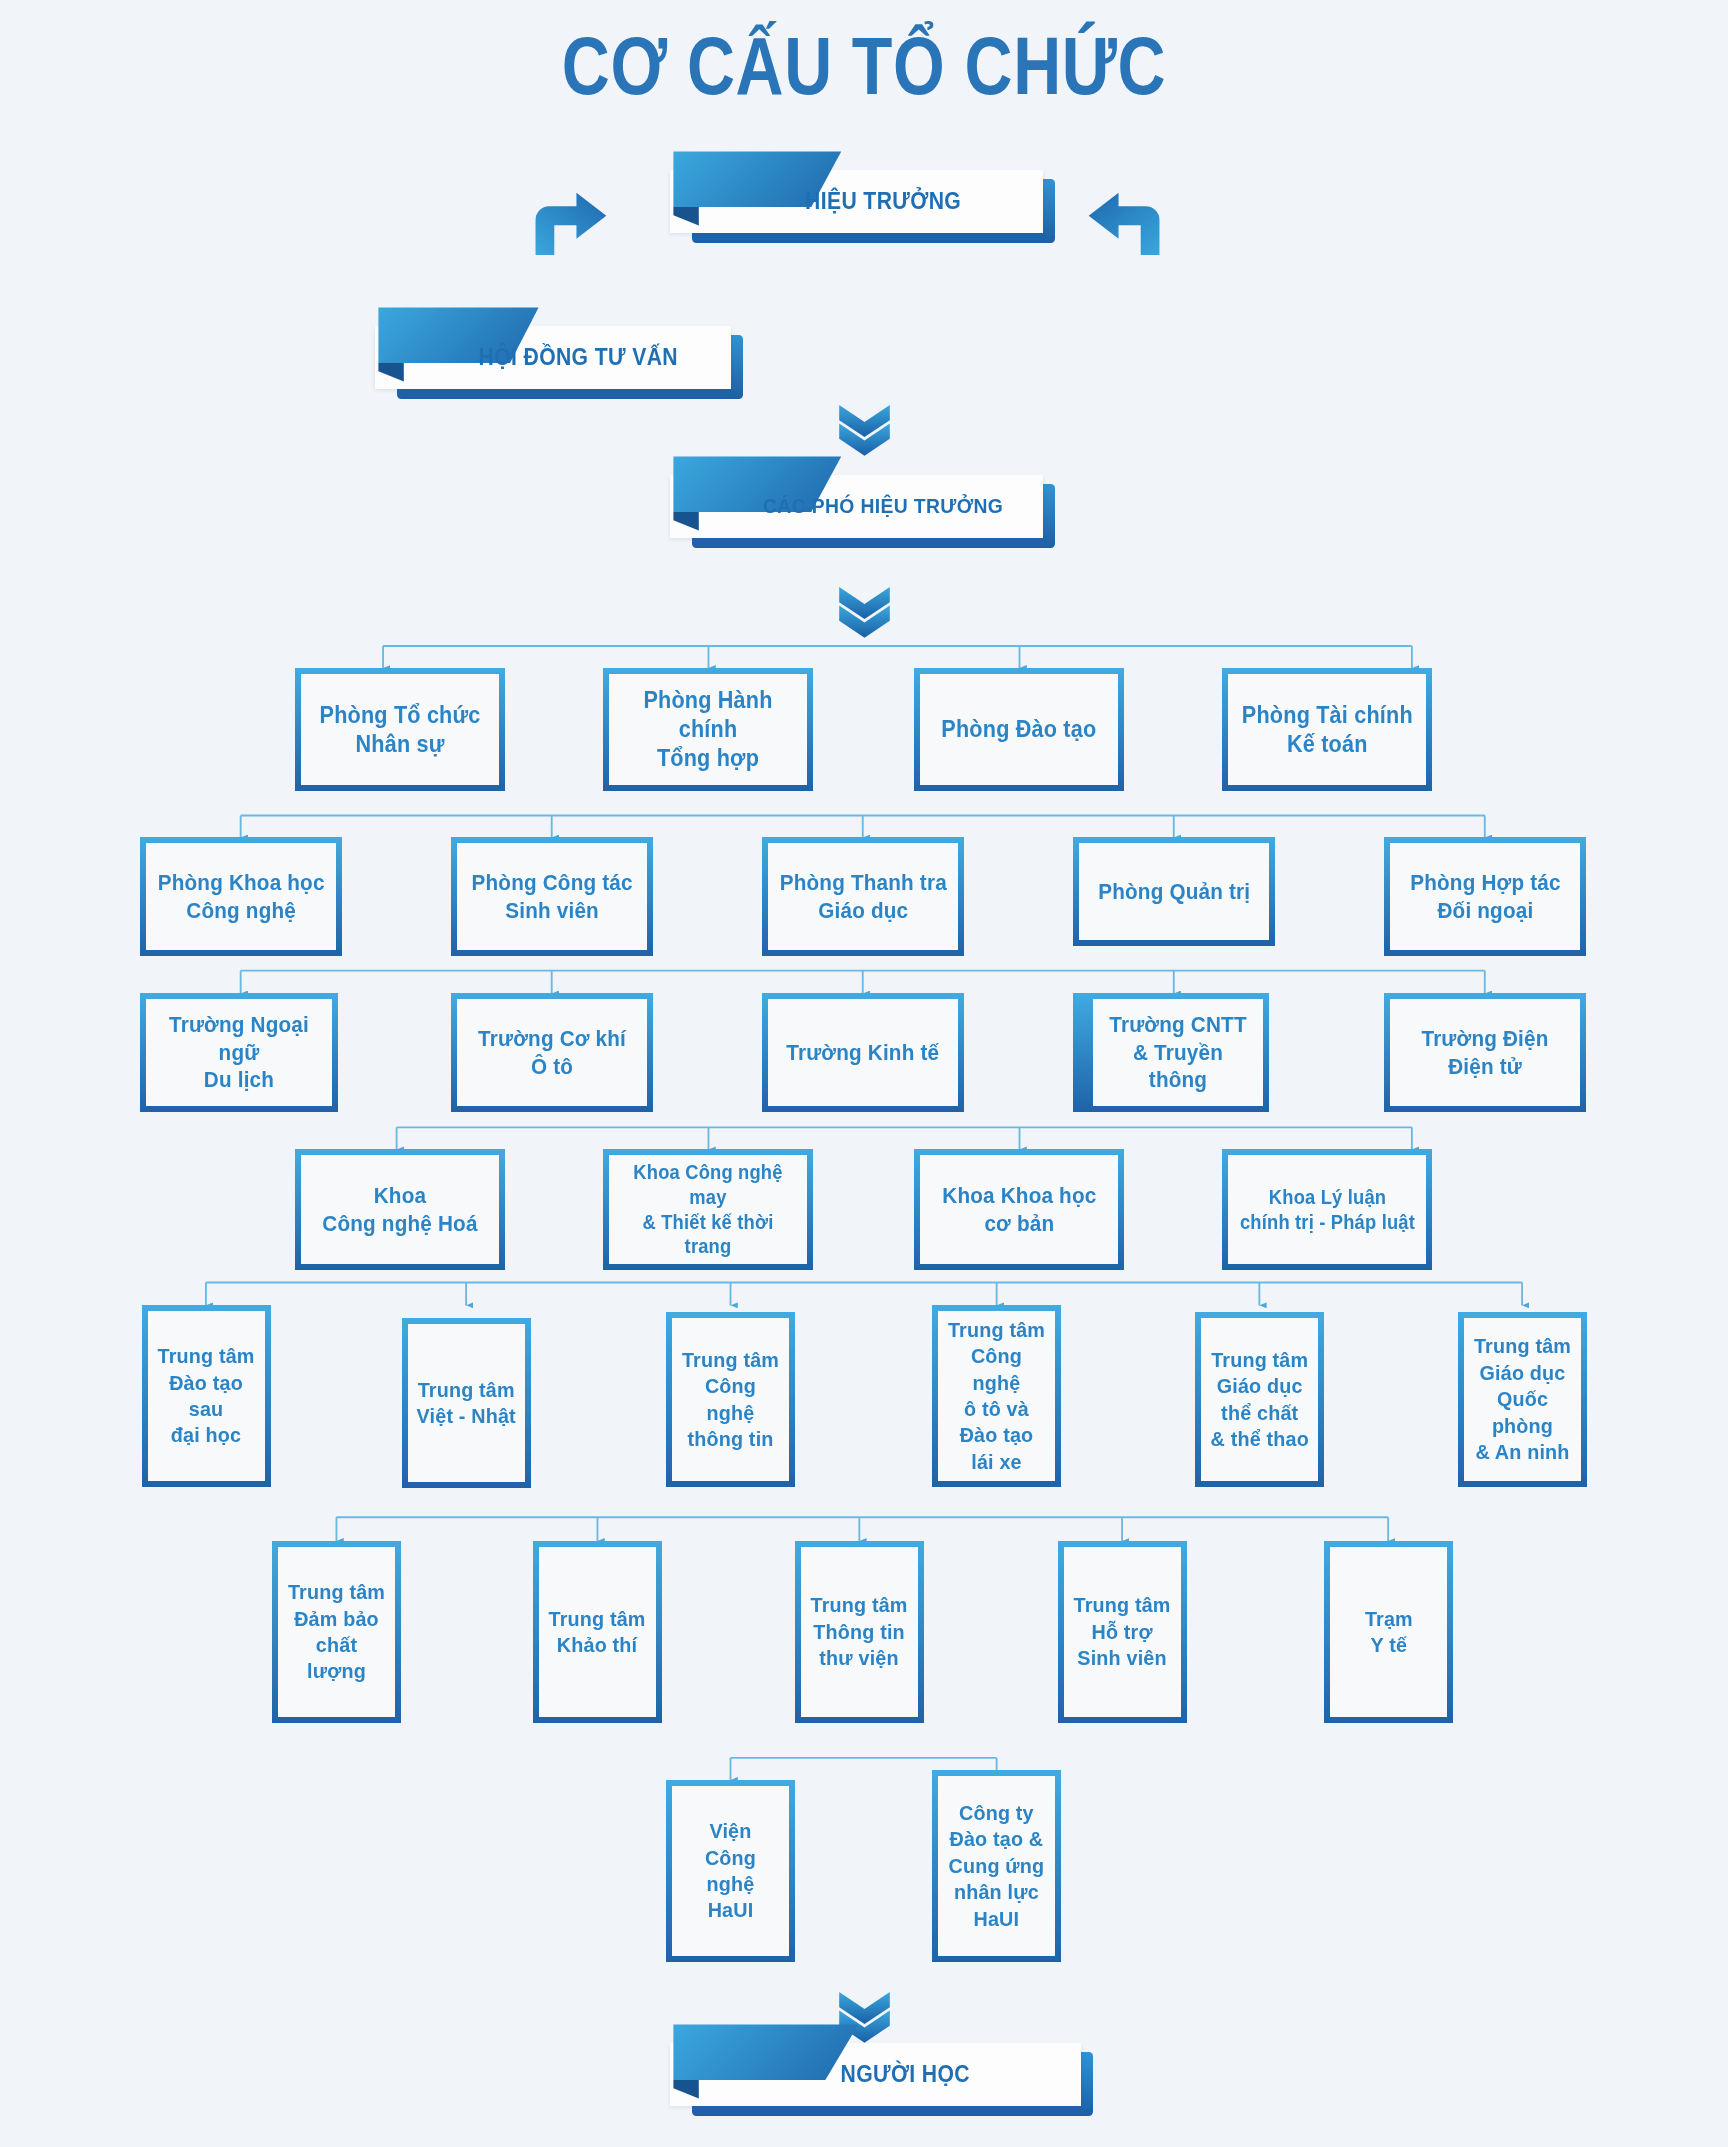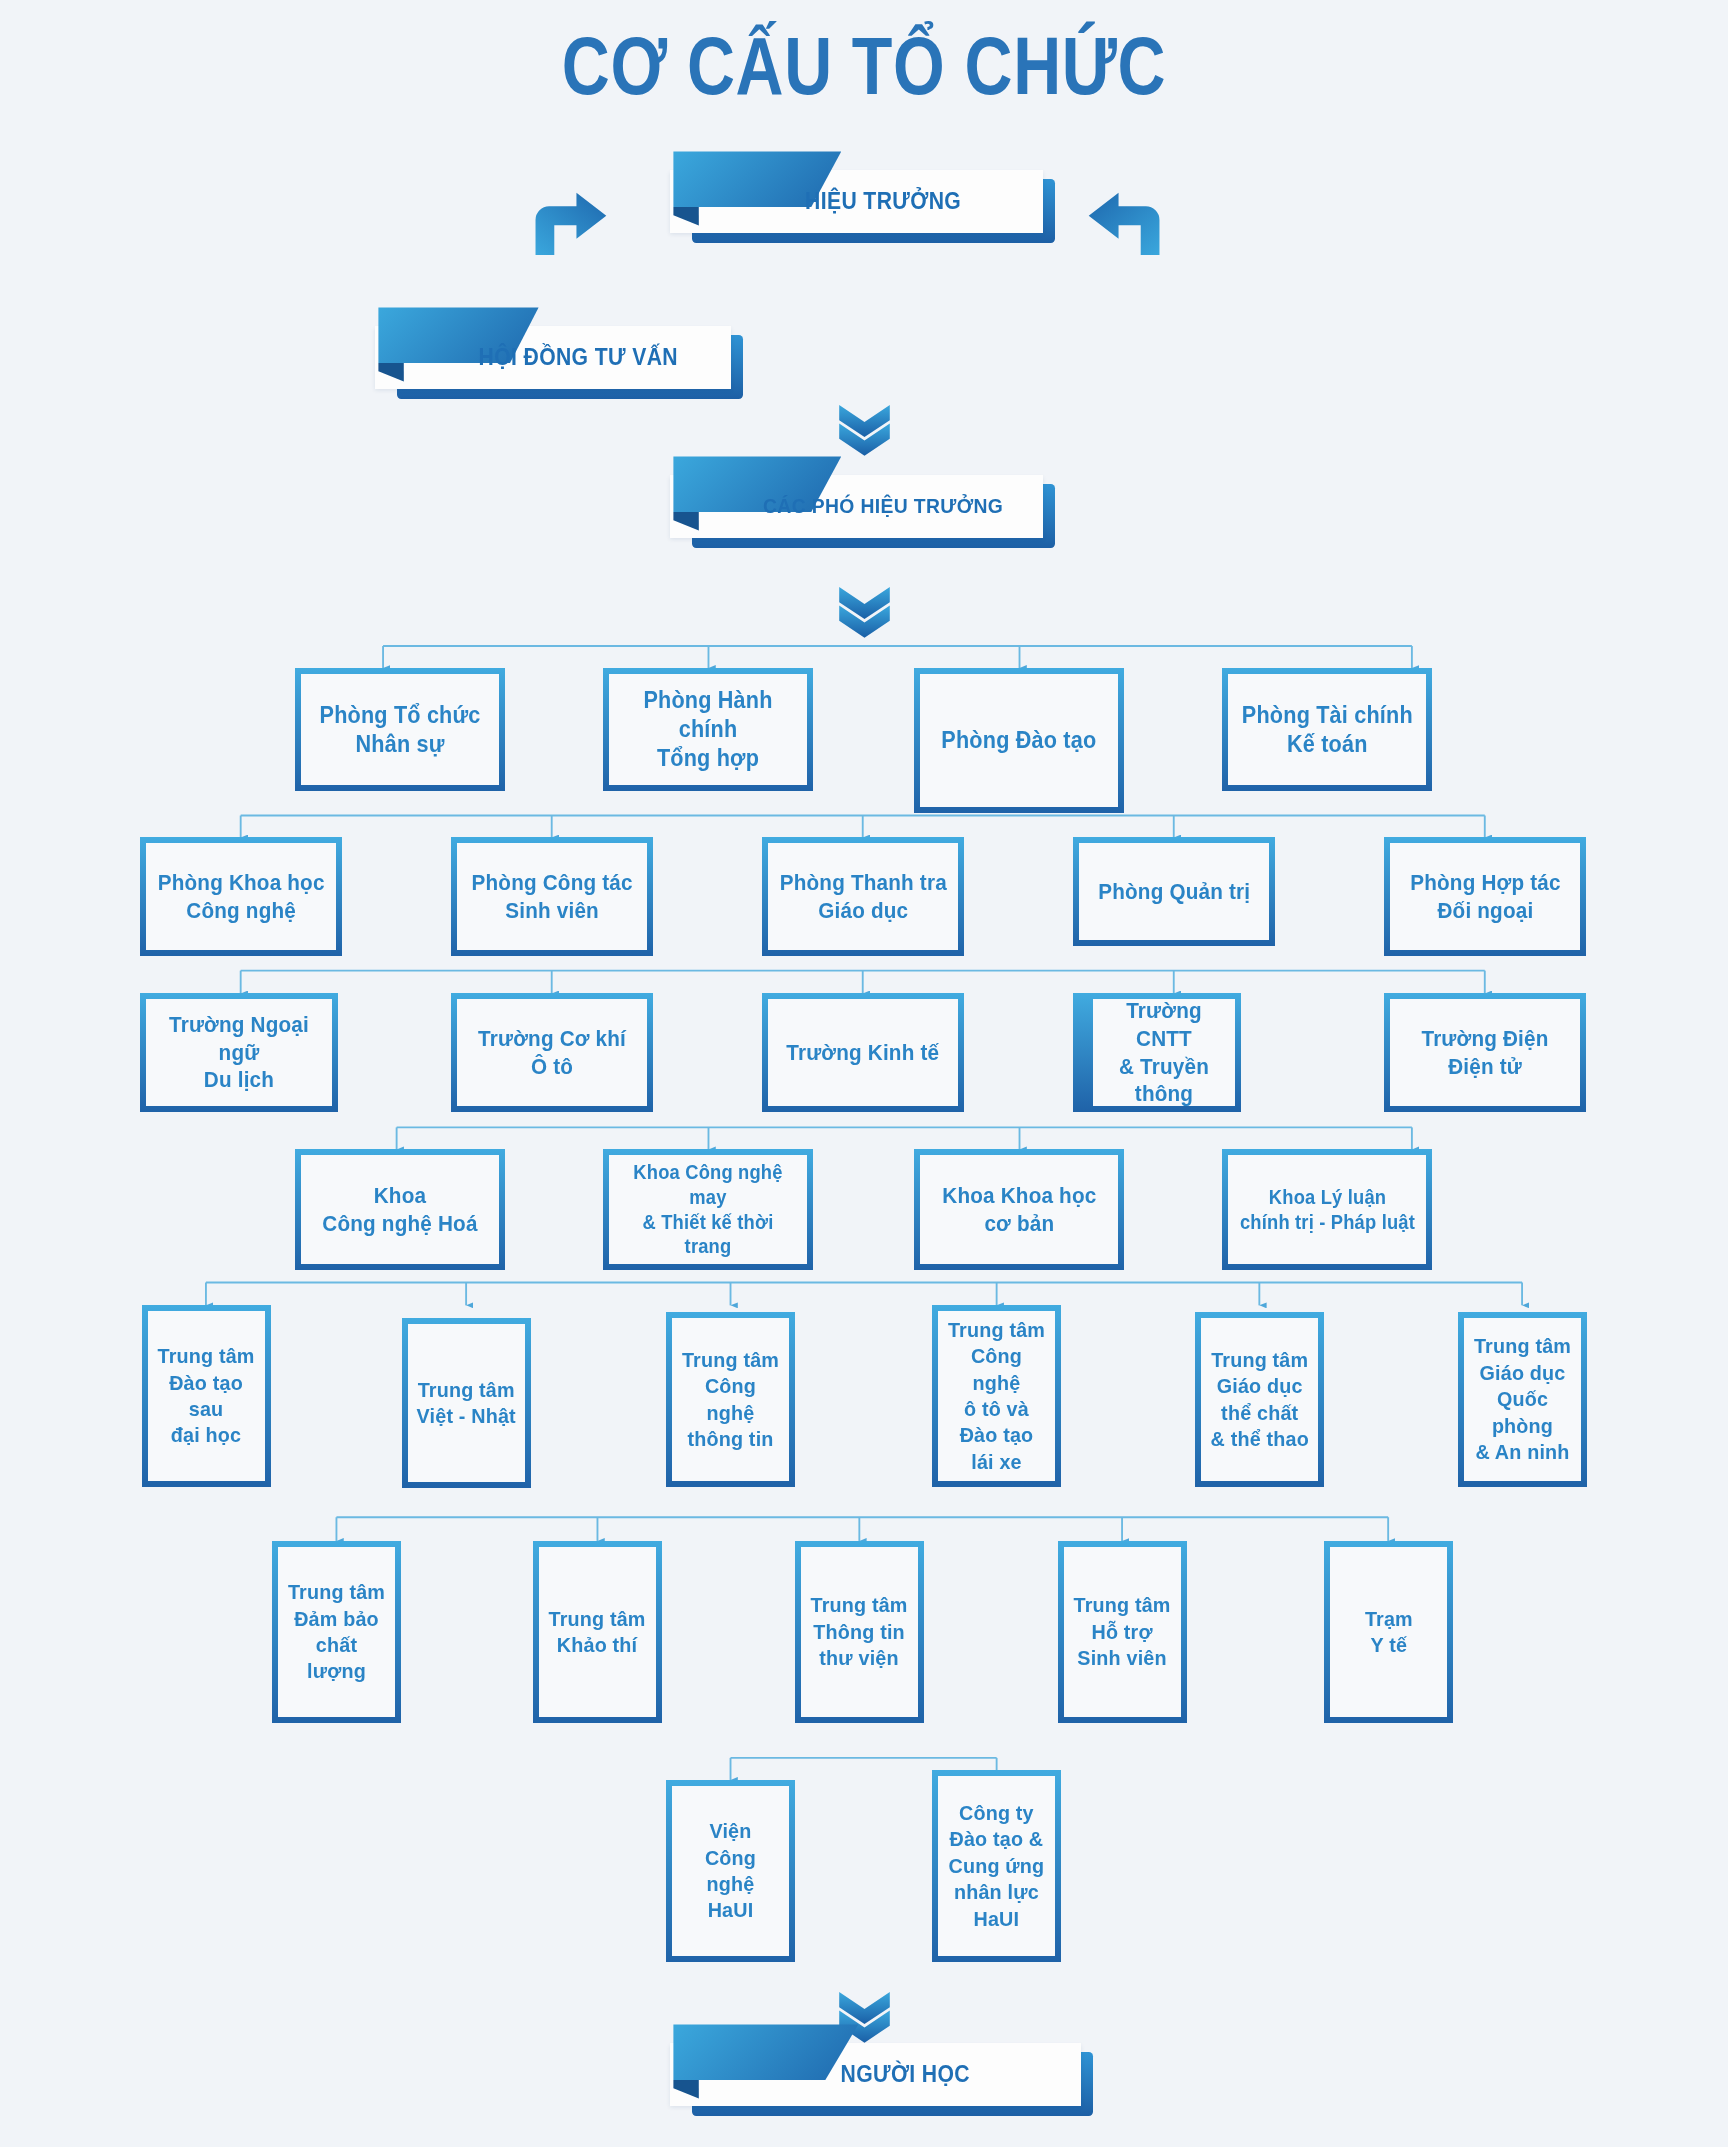--- a/index.html
+++ b/index.html
@@ -228,21 +228,21 @@
       <div class="ntext" style="font-size:23px;">Phòng Tổ chức
 Nhân sự</div>
     </div>
   </div>
   <div class="node" style="left:603px;top:668px;width:210px;height:123px;">
     <div class="inner">
       <div class="ntext" style="font-size:23px;">Phòng Hành chính
 Tổng hợp</div>
     </div>
   </div>
-  <div class="node" style="left:914px;top:668px;width:210px;height:145px;">
+  <div class="node" style="left:914px;top:668px;width:210px;height:123px;">
     <div class="inner">
       <div class="ntext" style="font-size:23px;">Phòng Đào tạo</div>
     </div>
   </div>
   <div class="node" style="left:1222px;top:668px;width:210px;height:123px;">
     <div class="inner">
       <div class="ntext" style="font-size:23px;">Phòng Tài chính
 Kế toán</div>
     </div>
   </div>
@@ -287,21 +287,21 @@
     <div class="inner">
       <div class="ntext" style="font-size:22px;">Trường Cơ khí
 Ô tô</div>
     </div>
   </div>
   <div class="node" style="left:762px;top:993px;width:202px;height:119px;">
     <div class="inner">
       <div class="ntext" style="font-size:22px;">Trường Kinh tế</div>
     </div>
   </div>
-  <div class="node" style="left:1073px;top:993px;width:168px;height:119px;padding-left:20px;">
+  <div class="node" style="left:1073px;top:993px;width:196px;height:119px;padding-left:20px;">
     <div class="inner">
       <div class="ntext" style="font-size:22px;">Trường CNTT
 &amp; Truyền thông</div>
     </div>
   </div>
   <div class="node" style="left:1384px;top:993px;width:202px;height:119px;">
     <div class="inner">
       <div class="ntext" style="font-size:22px;">Trường Điện
 Điện tử</div>
     </div>

